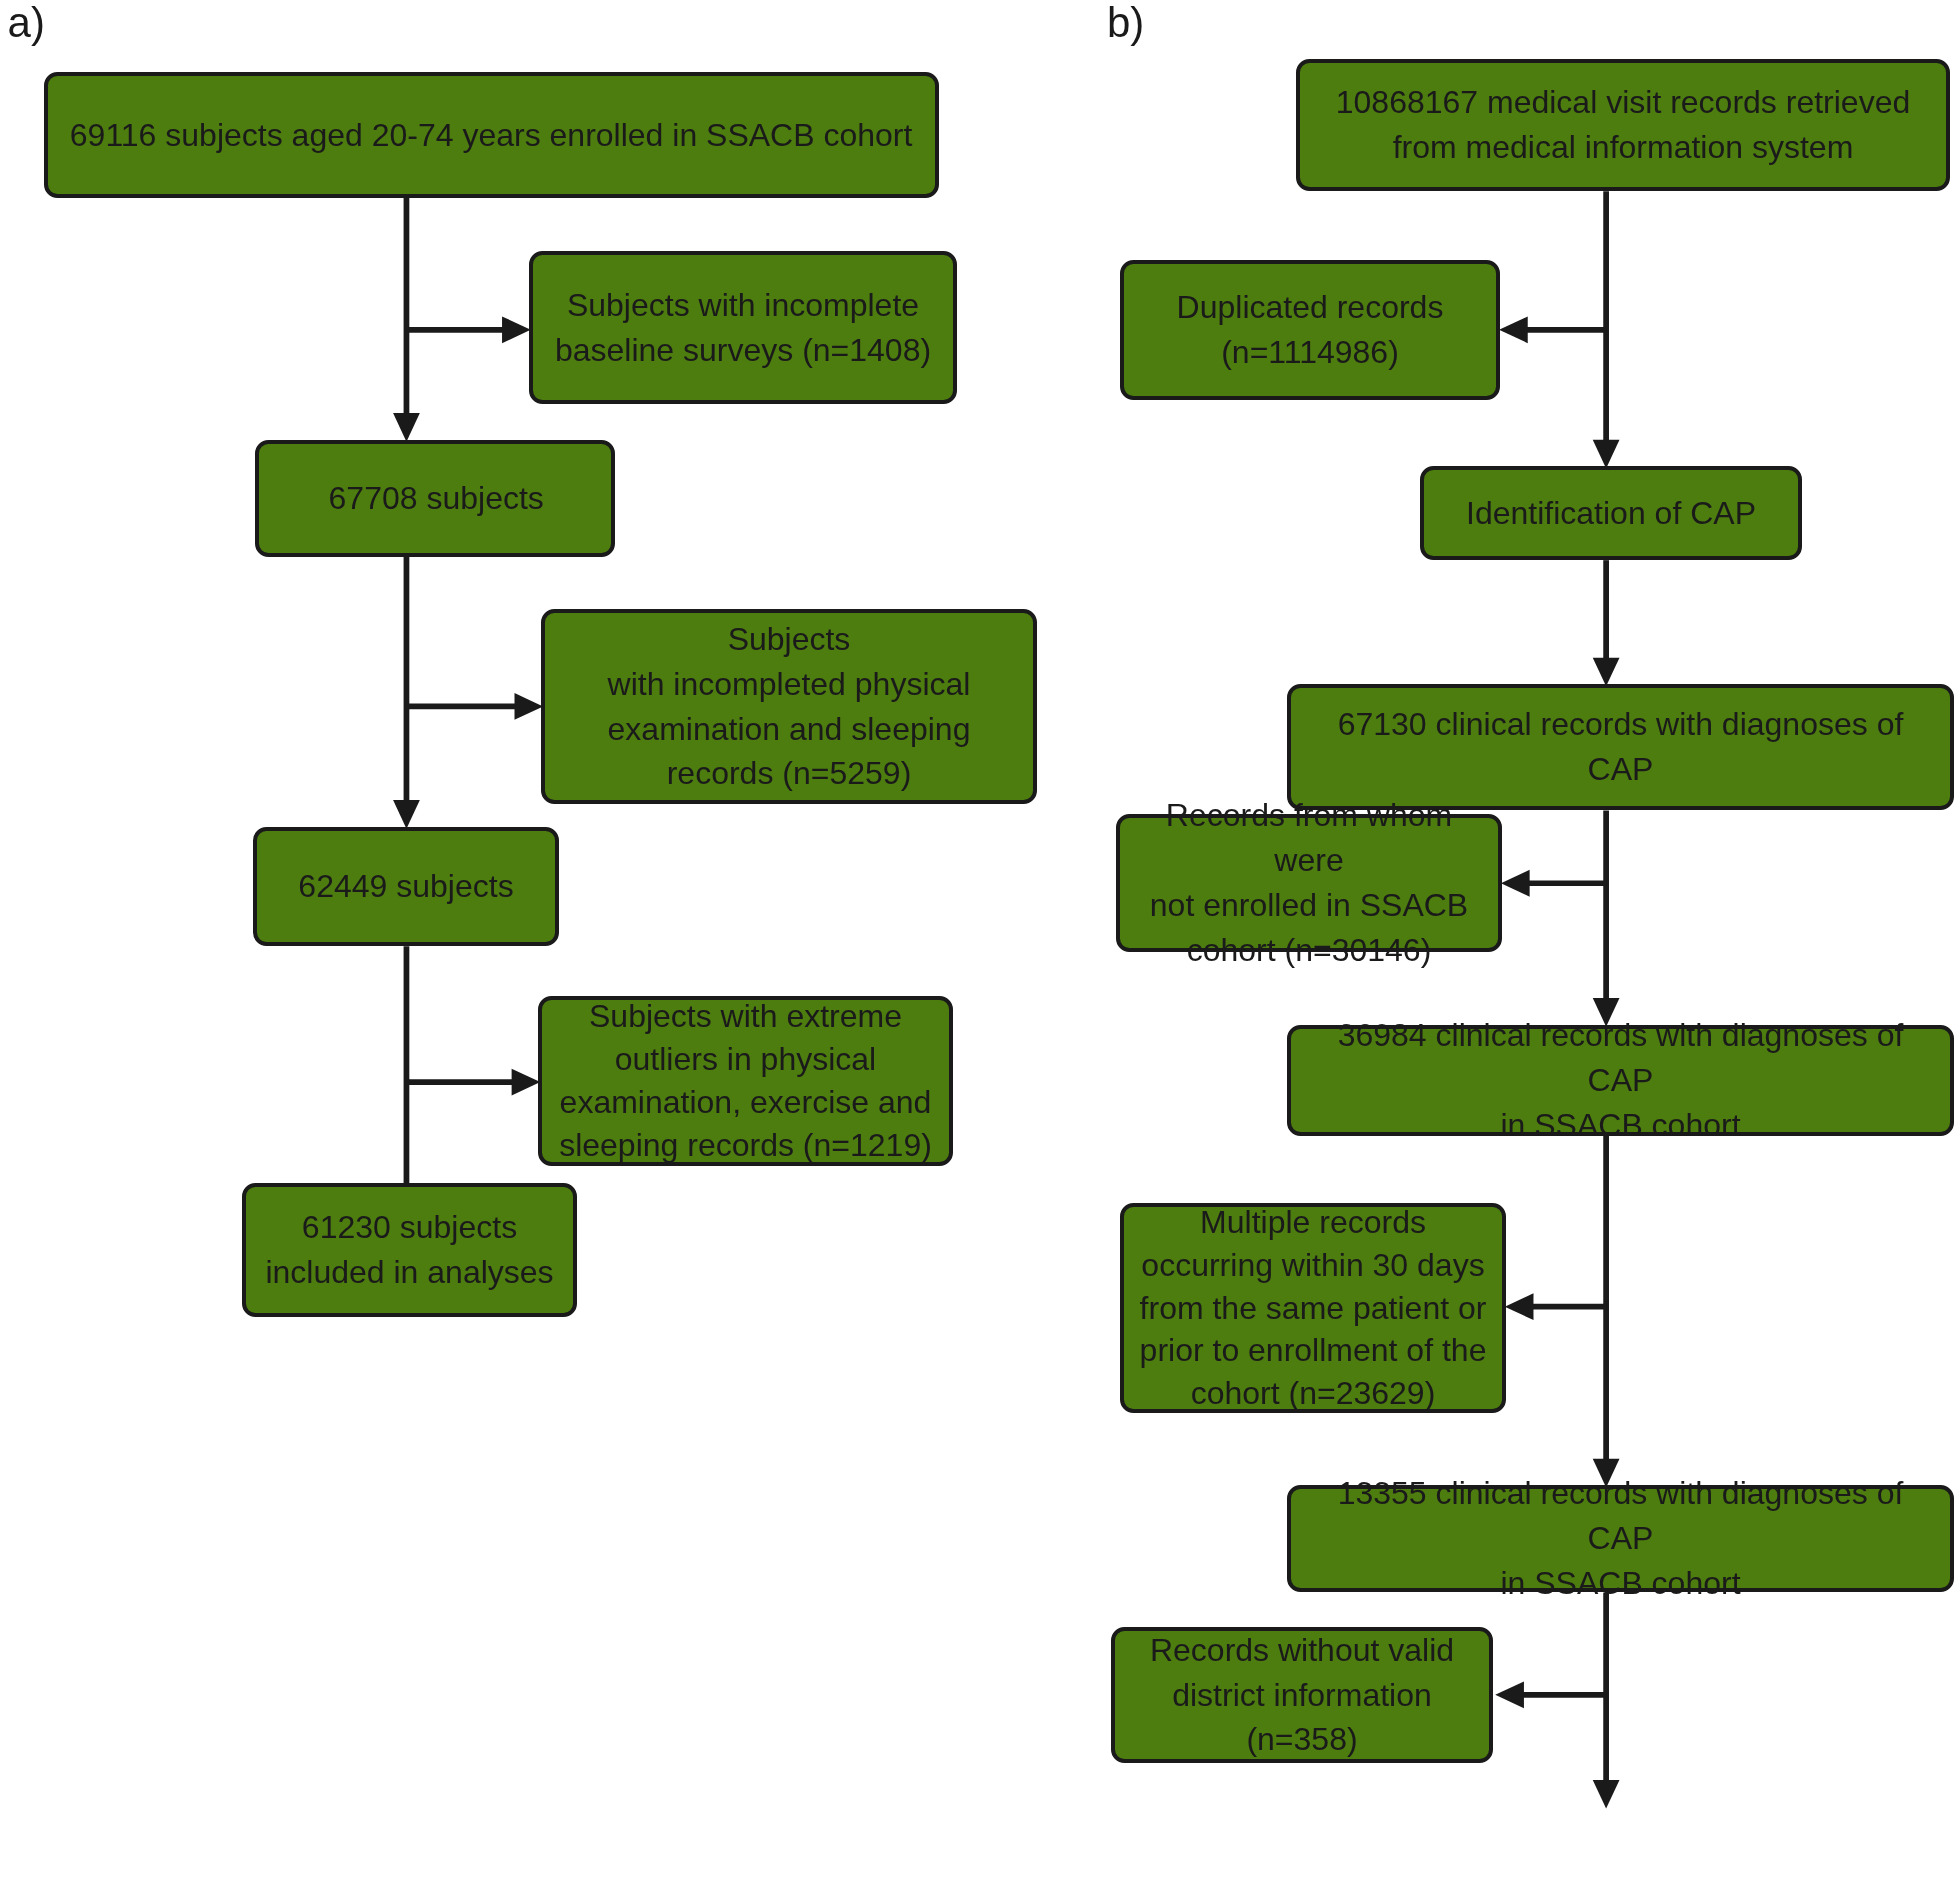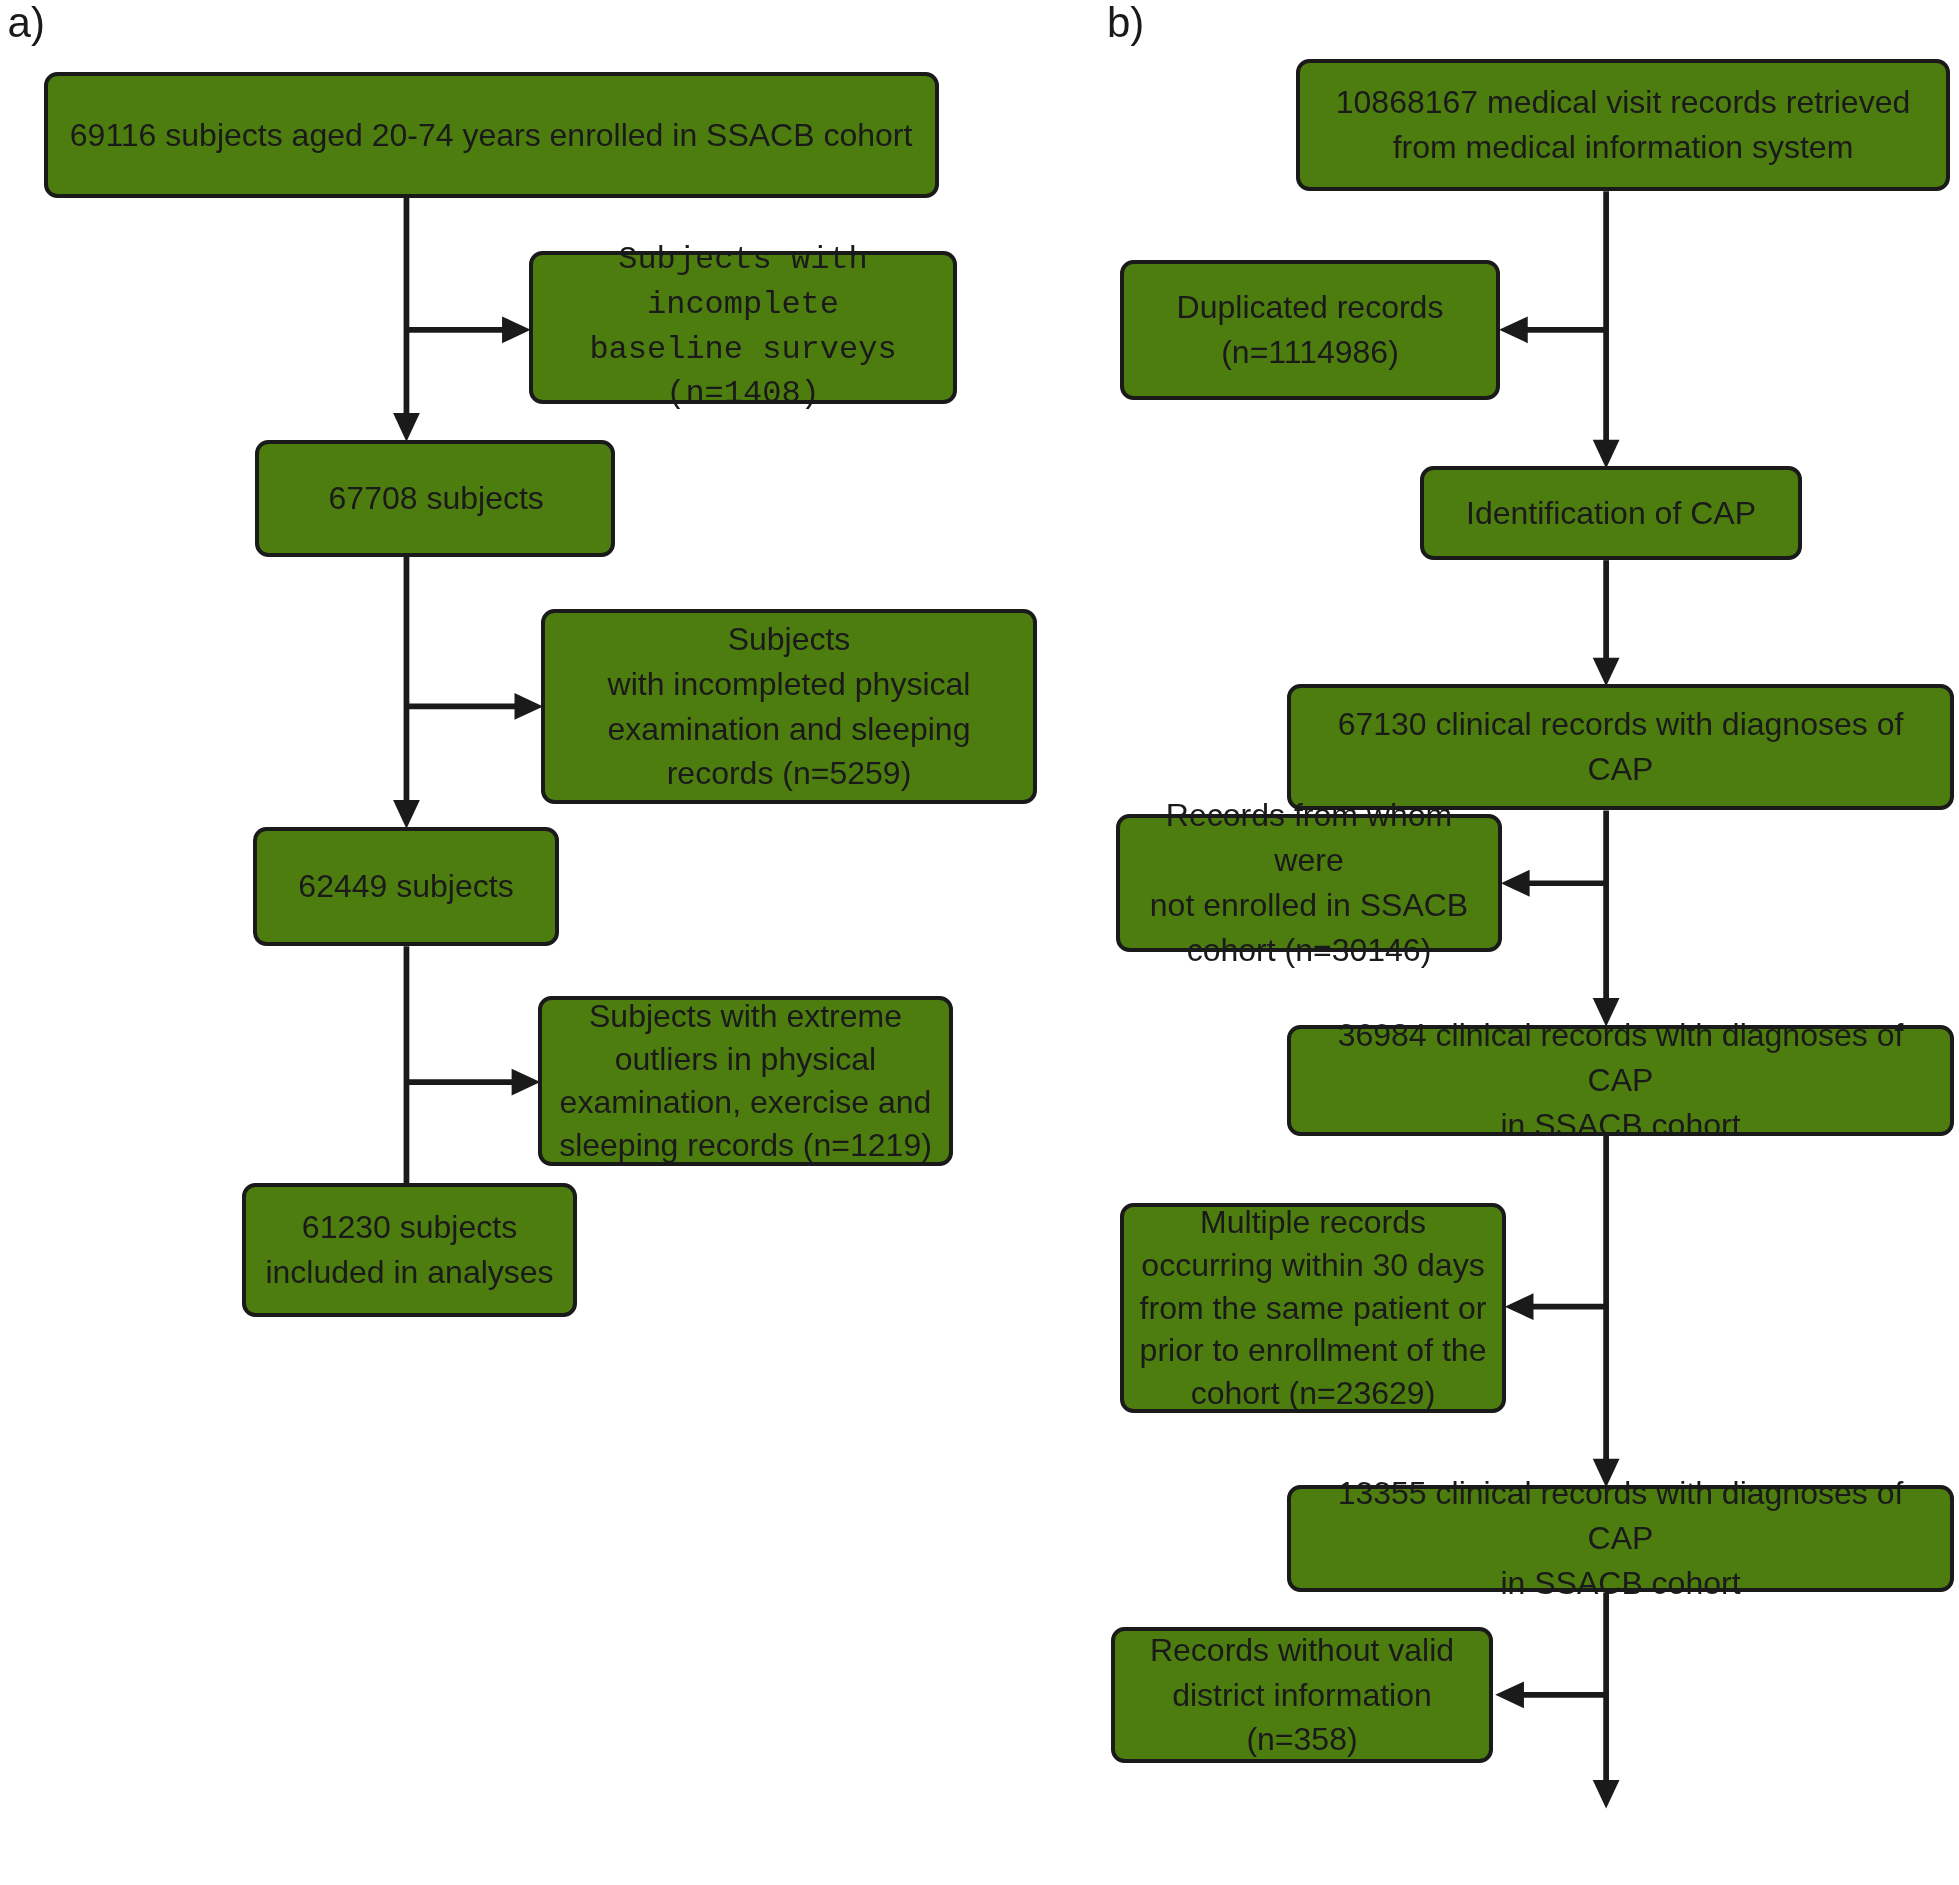--- a/index.html
+++ b/index.html
@@ -114,21 +114,21 @@
     <g>
       <line x1="1680" y1="1773" x2="1592" y2="1773"></line>
       <polygon points="1594,1759 1594,1787 1564,1773"></polygon>
     </g>
   </svg>
 
   <div class="panel-label" style="left:7.6px; top:1.9px;">a)</div>
 
   <div class="box" style="left:7.6px; top:72px; width:895px; height:126px;margin-left:36px;">69116 subjects aged 20-74 years enrolled in SSACB cohort</div>
 
-  <div class="box" style="left:529px; top:251px; width:428px; height:153px;font-family:Liberation Mono, monospace;">Subjects with incomplete
+  <div class="box" style="left:529px; top:251px; width:428px; height:153px;">Subjects with incomplete
 baseline surveys (n=1408)</div>
 
   <div class="box" style="left:255px; top:440px; width:360px; height:117px;padding-left:12px;">67708 subjects</div>
 
   <div class="box" style="left:541px; top:609px; width:496px; height:195px;">Subjects
 with incompleted physical
 examination and sleeping
 records (n=5259)</div>
 
   <div class="box" style="left:253px; top:827px; width:306px; height:119px;">62449 subjects</div>

